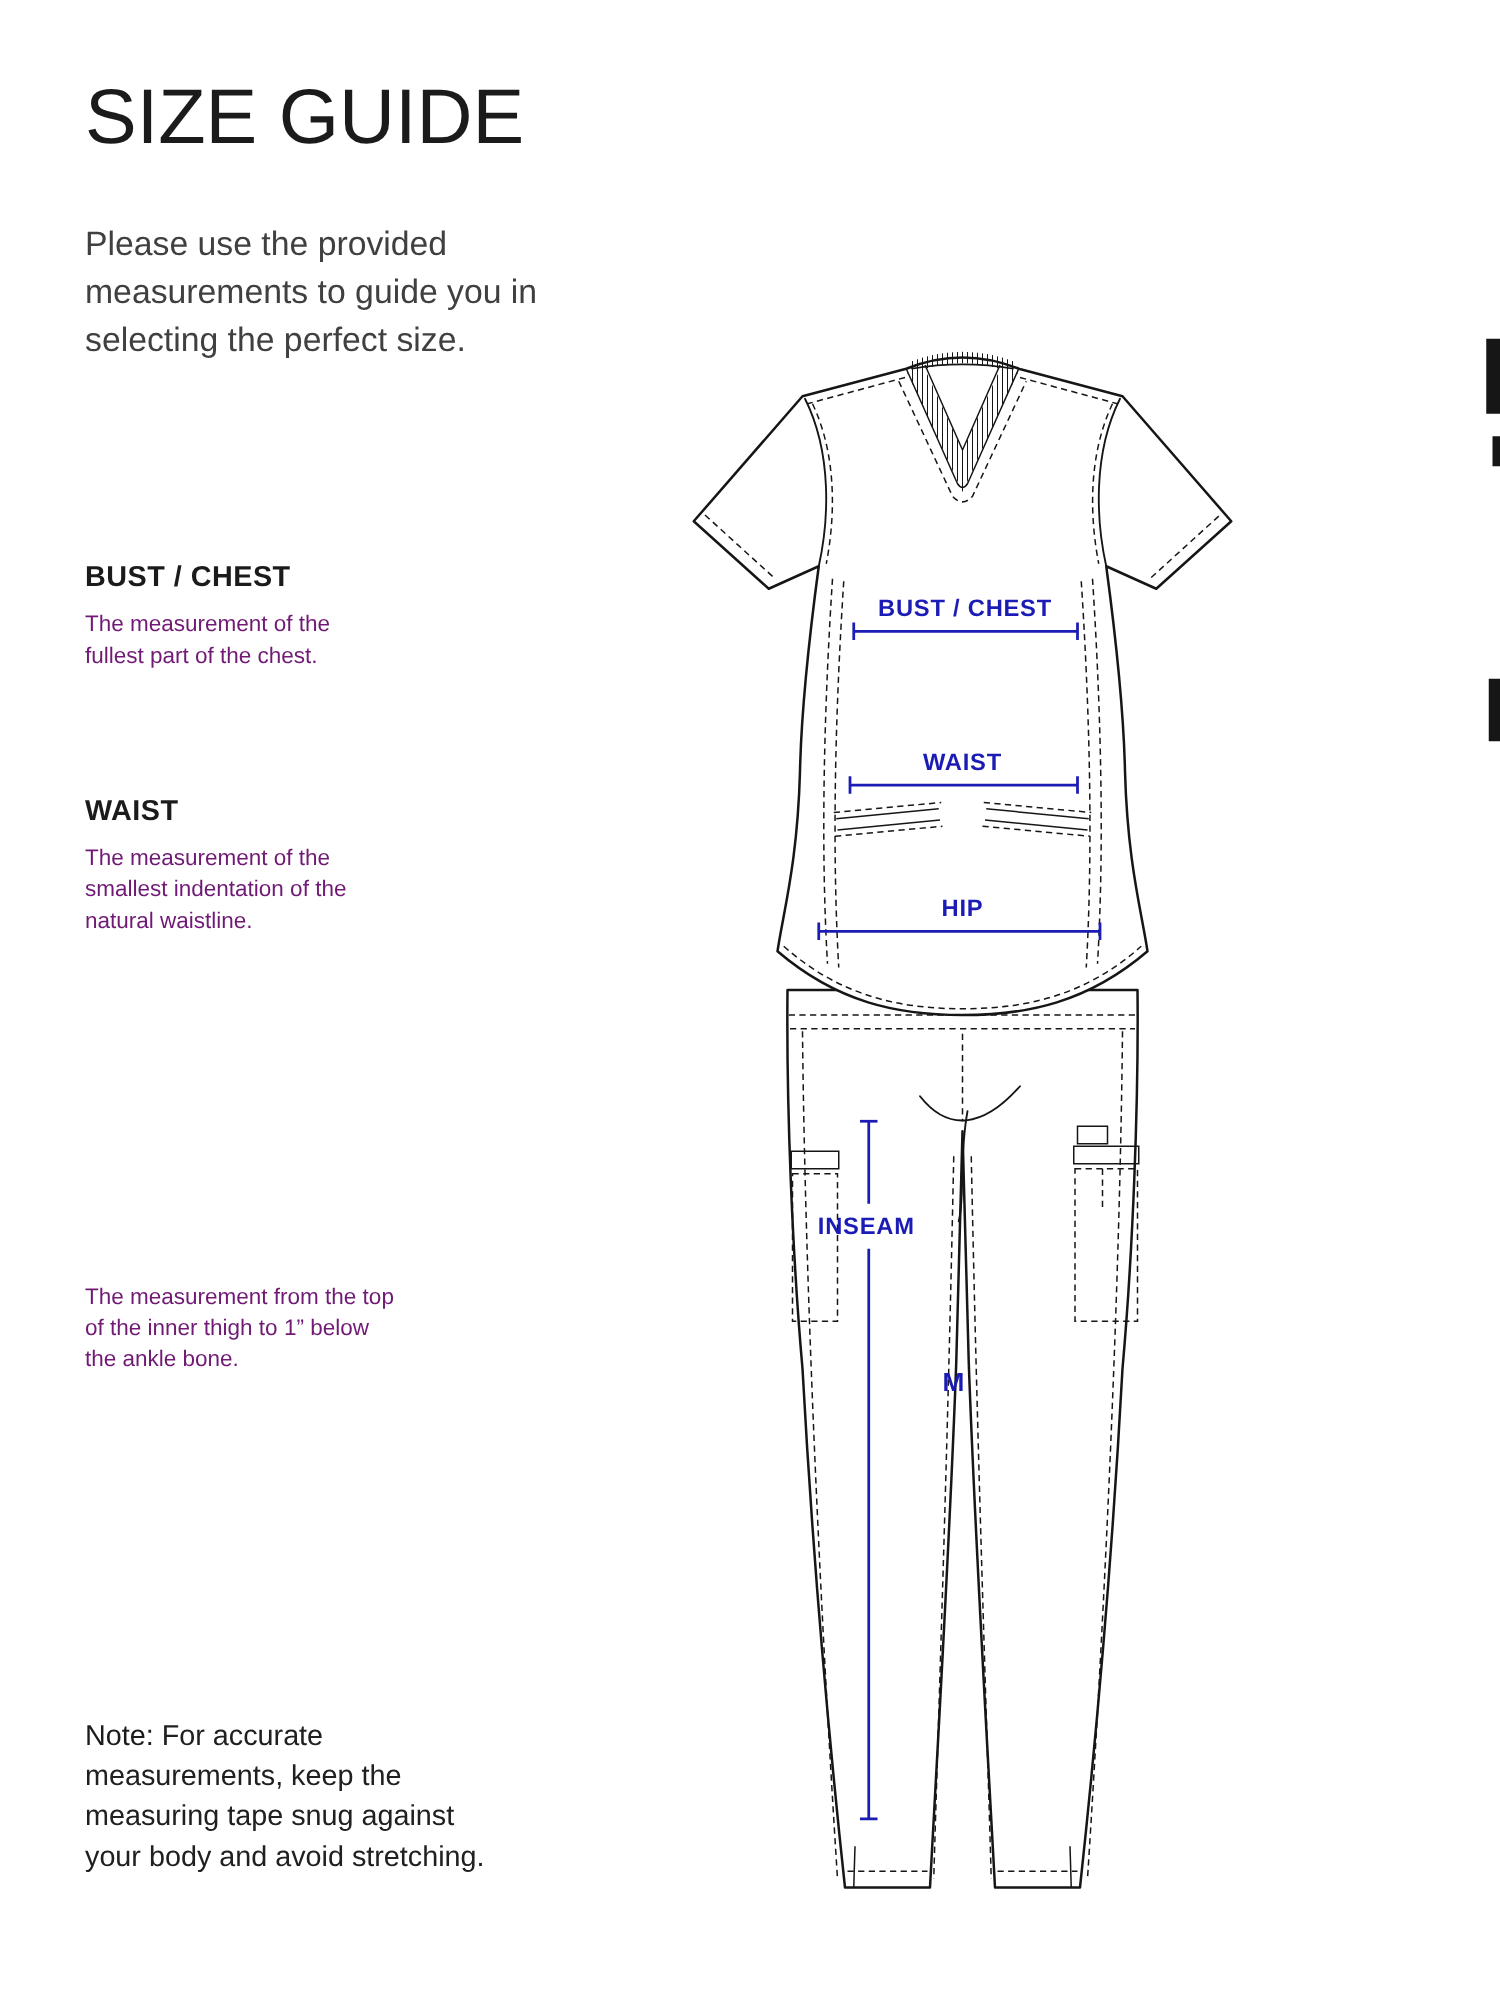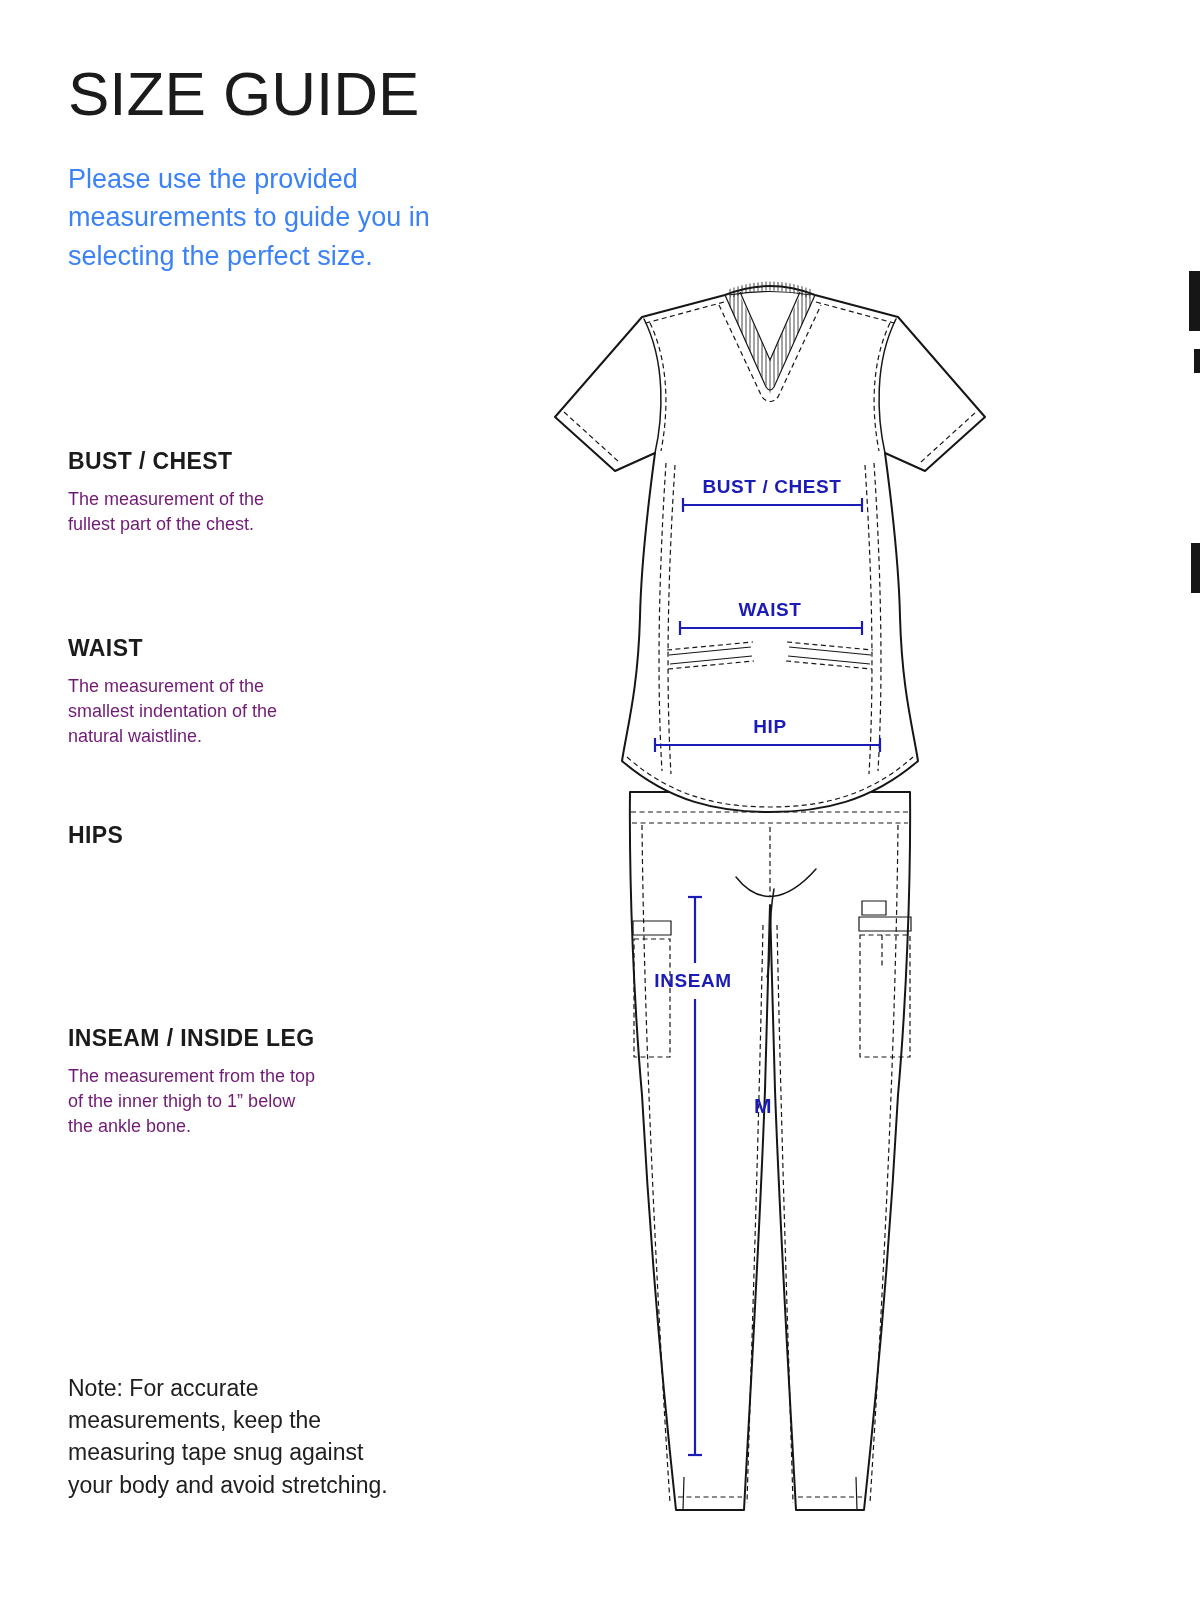--- a/index.html
+++ b/index.html
@@ -13,25 +13,25 @@
     position: relative;
     overflow: hidden;
   }
   .page-title {
     position: absolute; left: 68px; top: 60px;
     margin: 0;
     font-size: 62px; font-weight: 400; letter-spacing: 0px;
     color: #1b1b1b; line-height: 1.1;
   }
   .intro {
-    position: absolute; left: 68px; top: 160px; width: 470px;
+    position: absolute; left: 68px; top: 176px; width: 470px;
     margin: 0;
     font-size: 27px; line-height: 1.42;
     white-space: pre-line;
-    color: #3b82f6;
+    color: #404040;
   }
   .measure-section { position: absolute; left: 68px; width: 450px; }
   .measure-section h2 {
     margin: 0 0 12px 0;
     font-size: 23px; font-weight: 700; letter-spacing: 0.4px;
     color: #1b1b1b;
   }
   .measure-section p {
     margin: 0;
     font-size: 18px; line-height: 1.4;
@@ -86,25 +86,23 @@
 </section>
 
 <section class="measure-section" id="section-waist">
   <h2>WAIST</h2>
   <p>The measurement of the
 smallest indentation of the
 natural waistline.</p>
 </section>
 
 <section class="measure-section" id="section-hips">
-  <h2>HIPS</h2>
 </section>
 
 <section class="measure-section" id="section-inseam">
-  <h2>INSEAM / INSIDE LEG</h2>
   <p>The measurement from the top
 of the inner thigh to 1” below
 the ankle bone.</p>
 </section>
 
 <p class="note"><strong>Note:</strong><span> For accurate
 measurements, keep the
 measuring tape snug against
 your body and avoid stretching.</span></p>
 

